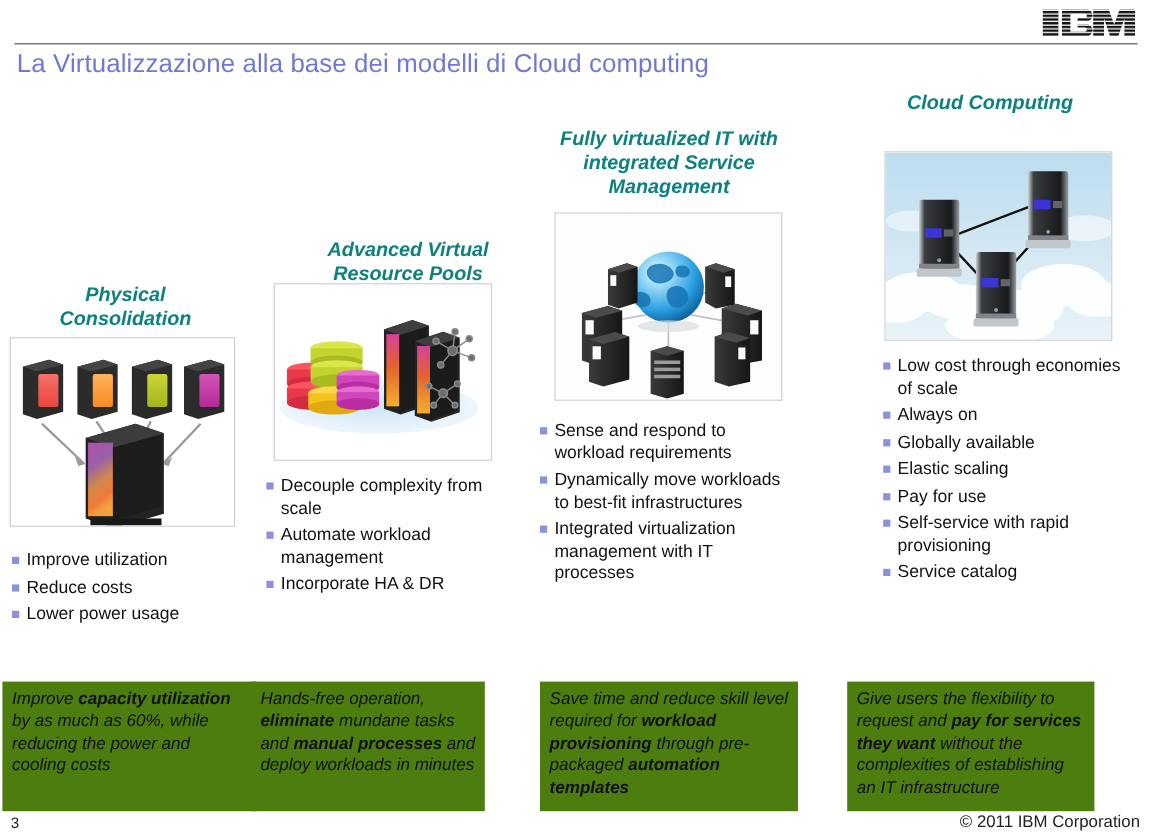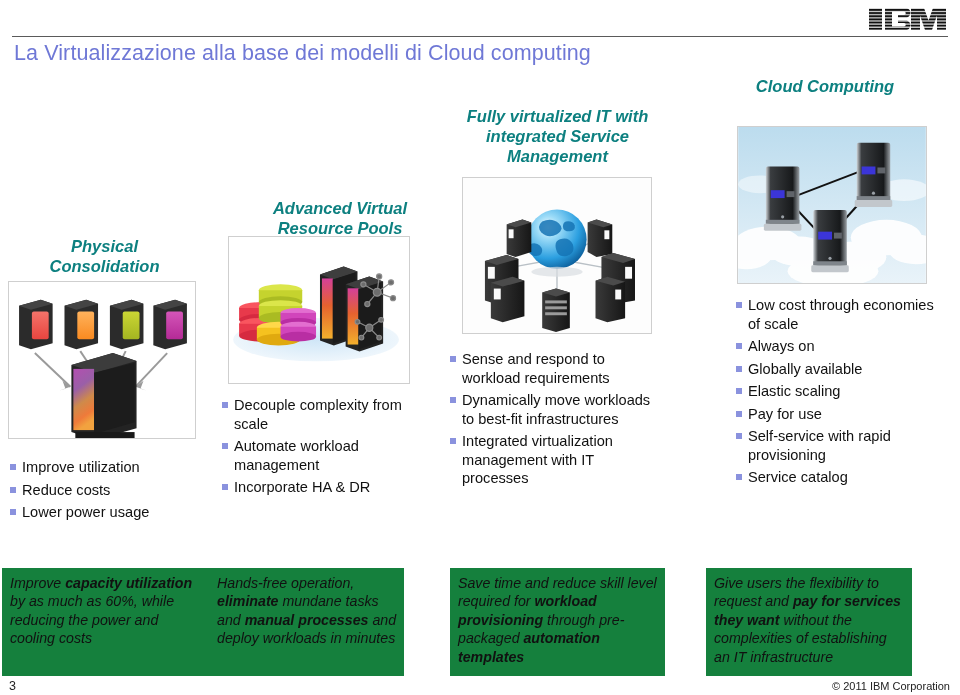--- a/index.html
+++ b/index.html
@@ -63,38 +63,38 @@
     margin: 6px 6px 0 0; flex: 0 0 6px;
   }
   .b1 { left: 10px;  top: 458px; width: 200px; }
   .b2 { left: 222px; top: 396px; width: 198px; }
   .b3 { left: 450px; top: 350px; width: 212px; }
   .b4 { left: 736px; top: 296px; width: 212px; }
 
   
   .note {
     position: absolute;
-    background: #15803d;
+    background: #4d7c0f;
     font-style: italic; font-size: 14.2px; line-height: 1.30;
     color: #111; padding: 6px 7px 6px 8px;
   }
   .note b { font-weight: bold; }
   .n1 { left: 2px;   top: 568px; width: 212px; height: 108px; }
   .n2 { left: 209px; top: 568px; width: 195px; height: 108px; }
   .n3 { left: 450px; top: 568px; width: 215px; height: 108px; }
   .n4 { left: 706px; top: 568px; width: 206px; height: 108px; }
 
   
   .slide-no {
     position: absolute; left: 9px; bottom: 2px;
     font-size: 12.5px; color: #222;
   }
   .copyright {
     position: absolute; right: 10px; bottom: 3px;
-    font-size: 11px; color: #222;
+    font-size: 14px; color: #222;
   }
 
   
   .artsvg { display: block; width: 100%; height: 100%; }
 </style>
 </head>
 <body>
 
 <div class="ibm-logo">
   <svg class="artsvg" viewBox="0 0 78 26" preserveAspectRatio="none" aria-label="IBM">

